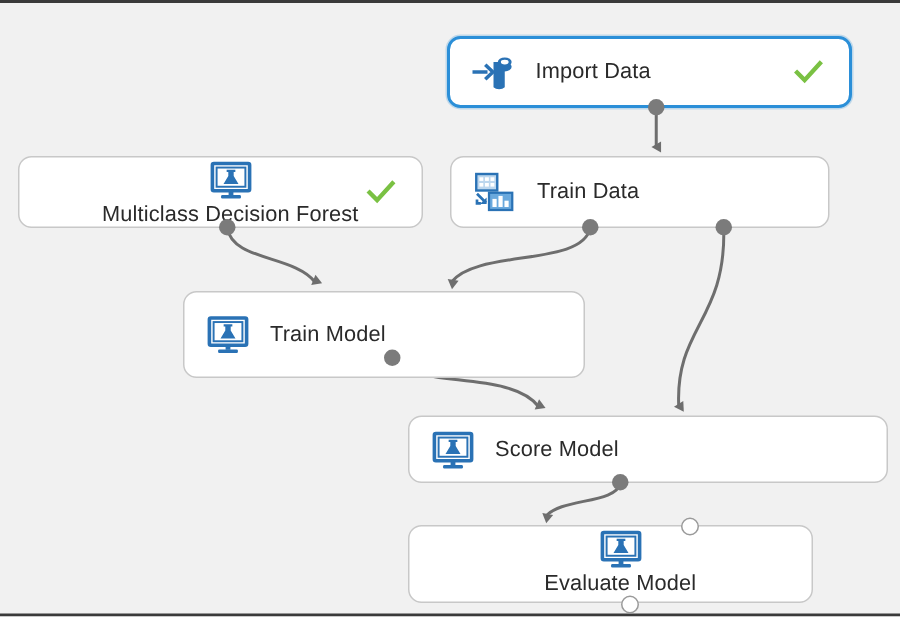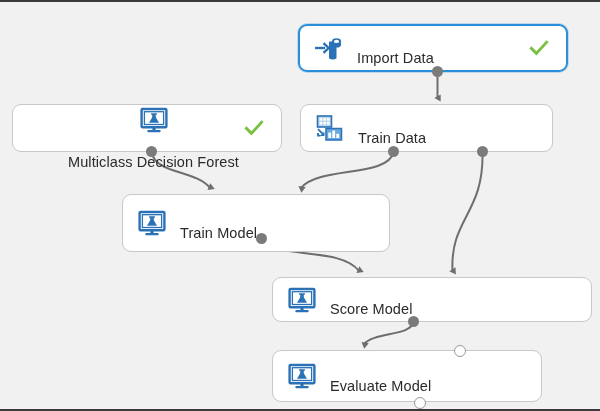--- a/index.html
+++ b/index.html
@@ -45,21 +45,20 @@
     margin-left: 14px;
     flex: 0 0 30px;
     display: block;
   }
   .node-label {
     margin-left: 13px;
     font-size: 14.5px;
     color: #2a2a2a;
     letter-spacing: 0.1px;
     white-space: nowrap;
-    margin-top: 19px;
   }
   .node-check {
     position: absolute;
     right: 17px;
     top: 50%;
     transform: translateY(-50%);
     width: 20px;
     height: 20px;
   }
   .port {
@@ -157,21 +156,21 @@
       <div class="node" style="left: 272px; top: 275px; width: 320px; height: 45px;">
         <svg class="node-icon" viewBox="0 0 30 30">
           <rect x="2.6" y="4" width="24.8" height="18.2" rx="1" fill="#ffffff" stroke="#2a72b5" stroke-width="2.4"></rect>
           <rect x="5.4" y="6.7" width="19.2" height="12.8" fill="none" stroke="#2a72b5" stroke-width="1.3"></rect>
           <path d="M12.1 8.2 h5.8 v1.5 h-1.1 v2.6 l3.2 5.4 h-10 l3.2 -5.4 v-2.6 h-1.1 z" fill="#2a72b5"></path>
           <rect x="13.4" y="22.2" width="3.2" height="3" fill="#2a72b5"></rect>
           <rect x="8.4" y="25" width="13.2" height="2.3" rx="0.8" fill="#2a72b5"></rect>
         </svg>
         <span class="node-label">Score Model</span>
       </div>
-      <div class="node" style="left: 272px; top: 348px; width: 270px; height: 52px;">
+      <div class="node" style="left: 272px; top: 348px; width: 270px; height: 52px; flex-direction: column;">
         <svg class="node-icon" viewBox="0 0 30 30">
           <rect x="2.6" y="4" width="24.8" height="18.2" rx="1" fill="#ffffff" stroke="#2a72b5" stroke-width="2.4"></rect>
           <rect x="5.4" y="6.7" width="19.2" height="12.8" fill="none" stroke="#2a72b5" stroke-width="1.3"></rect>
           <path d="M12.1 8.2 h5.8 v1.5 h-1.1 v2.6 l3.2 5.4 h-10 l3.2 -5.4 v-2.6 h-1.1 z" fill="#2a72b5"></path>
           <rect x="13.4" y="22.2" width="3.2" height="3" fill="#2a72b5"></rect>
           <rect x="8.4" y="25" width="13.2" height="2.3" rx="0.8" fill="#2a72b5"></rect>
         </svg>
         <span class="node-label">Evaluate Model</span>
       </div>
     </div>

